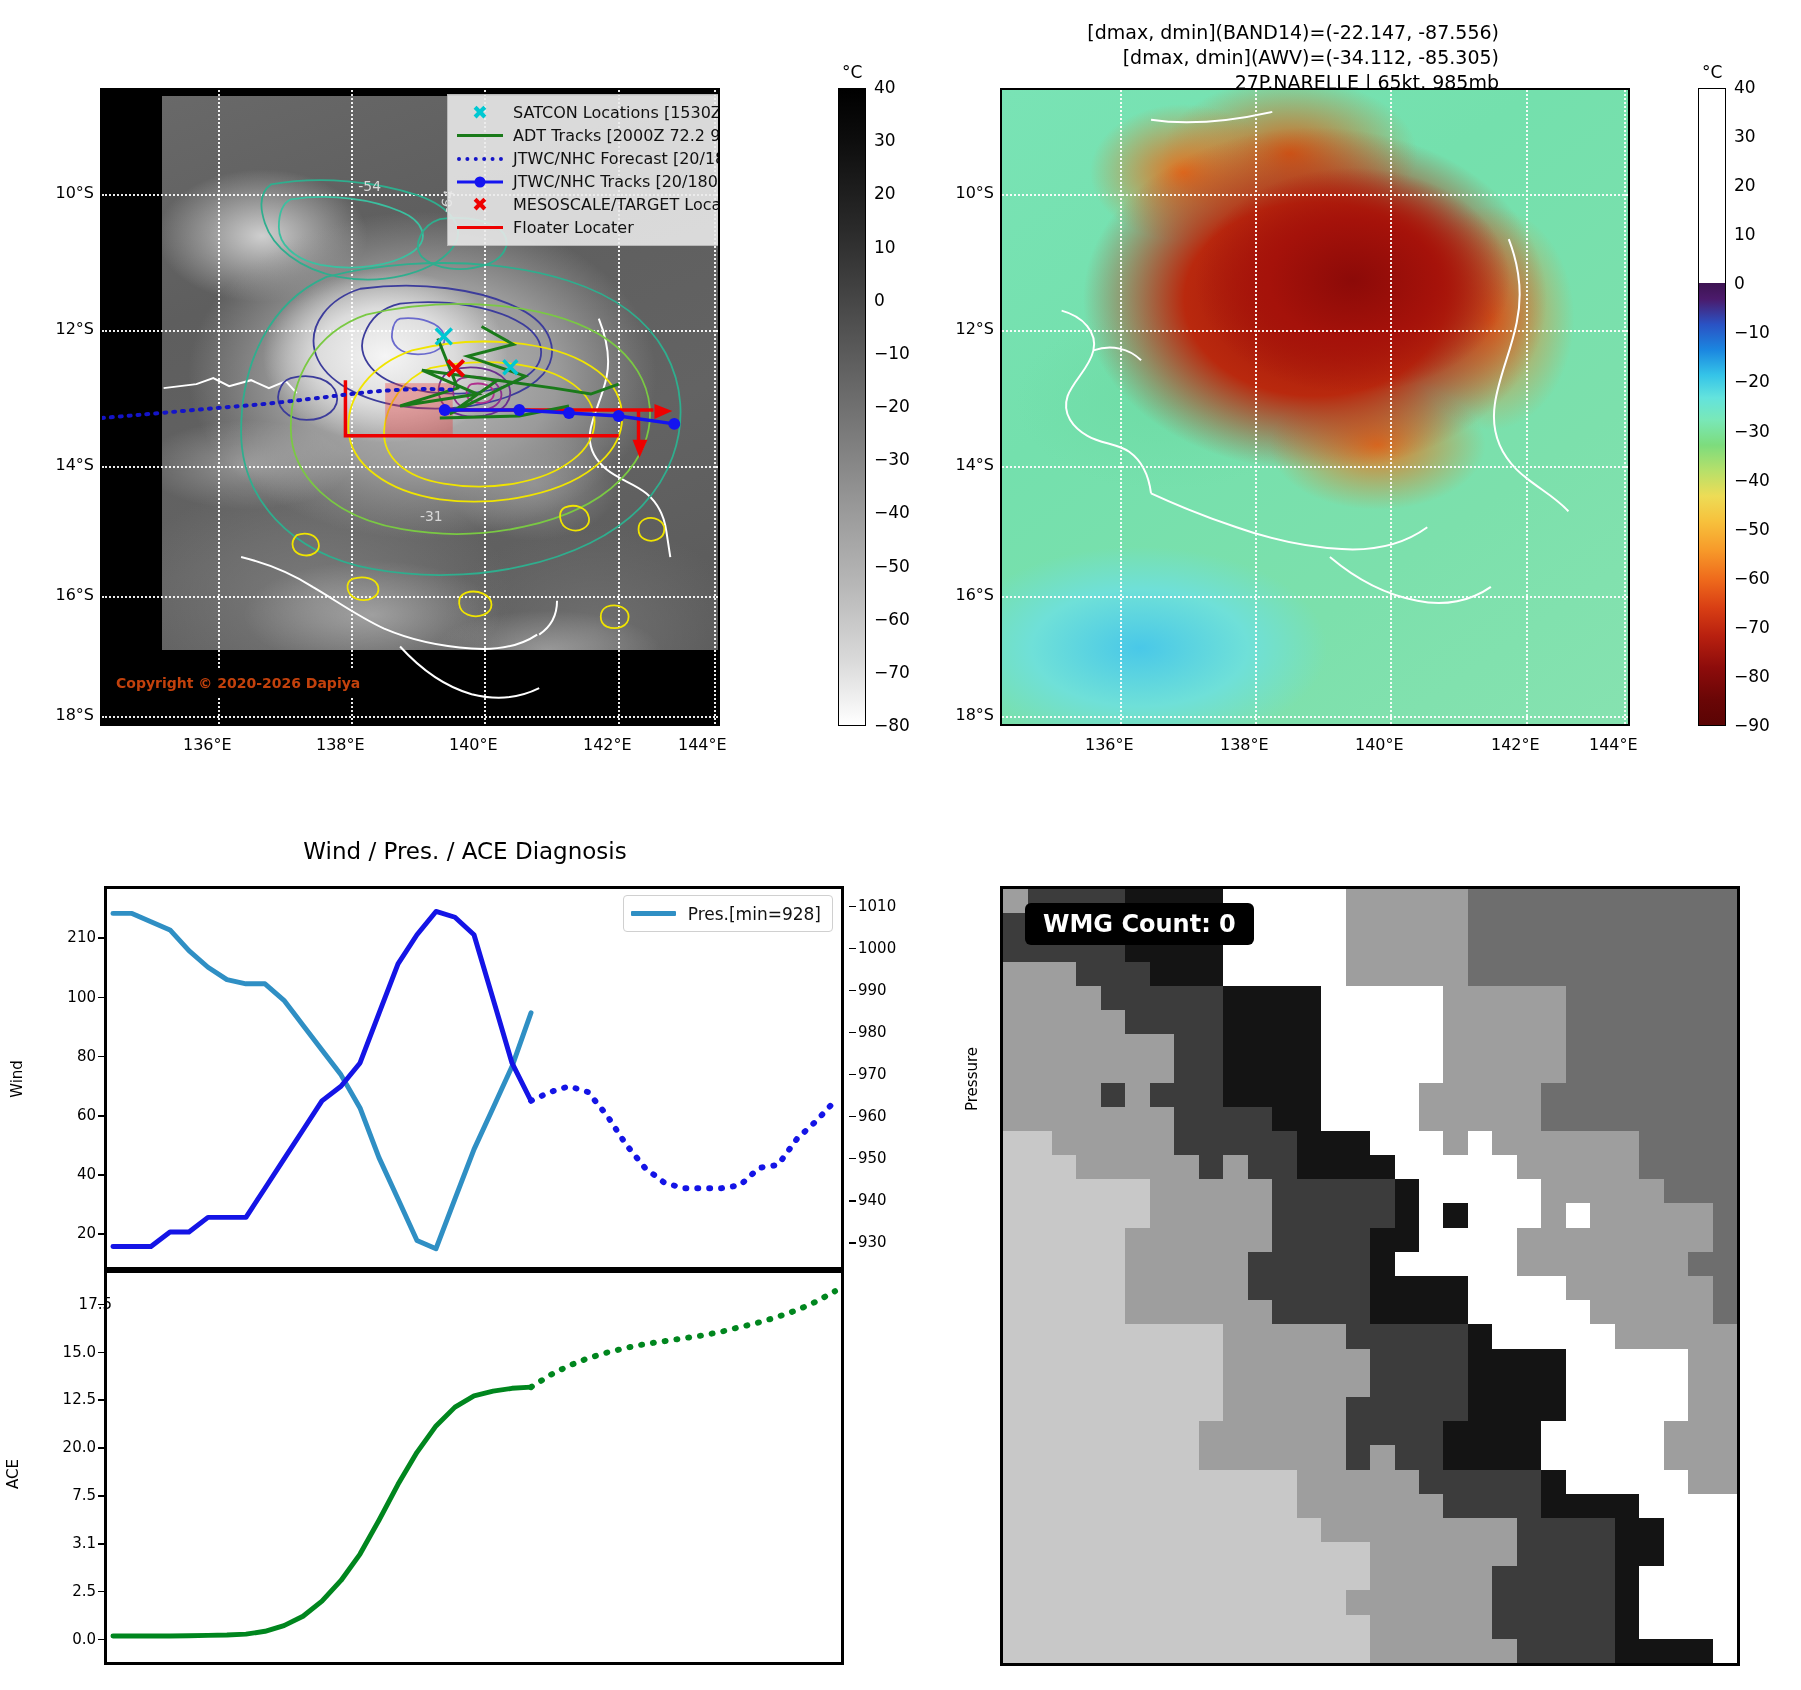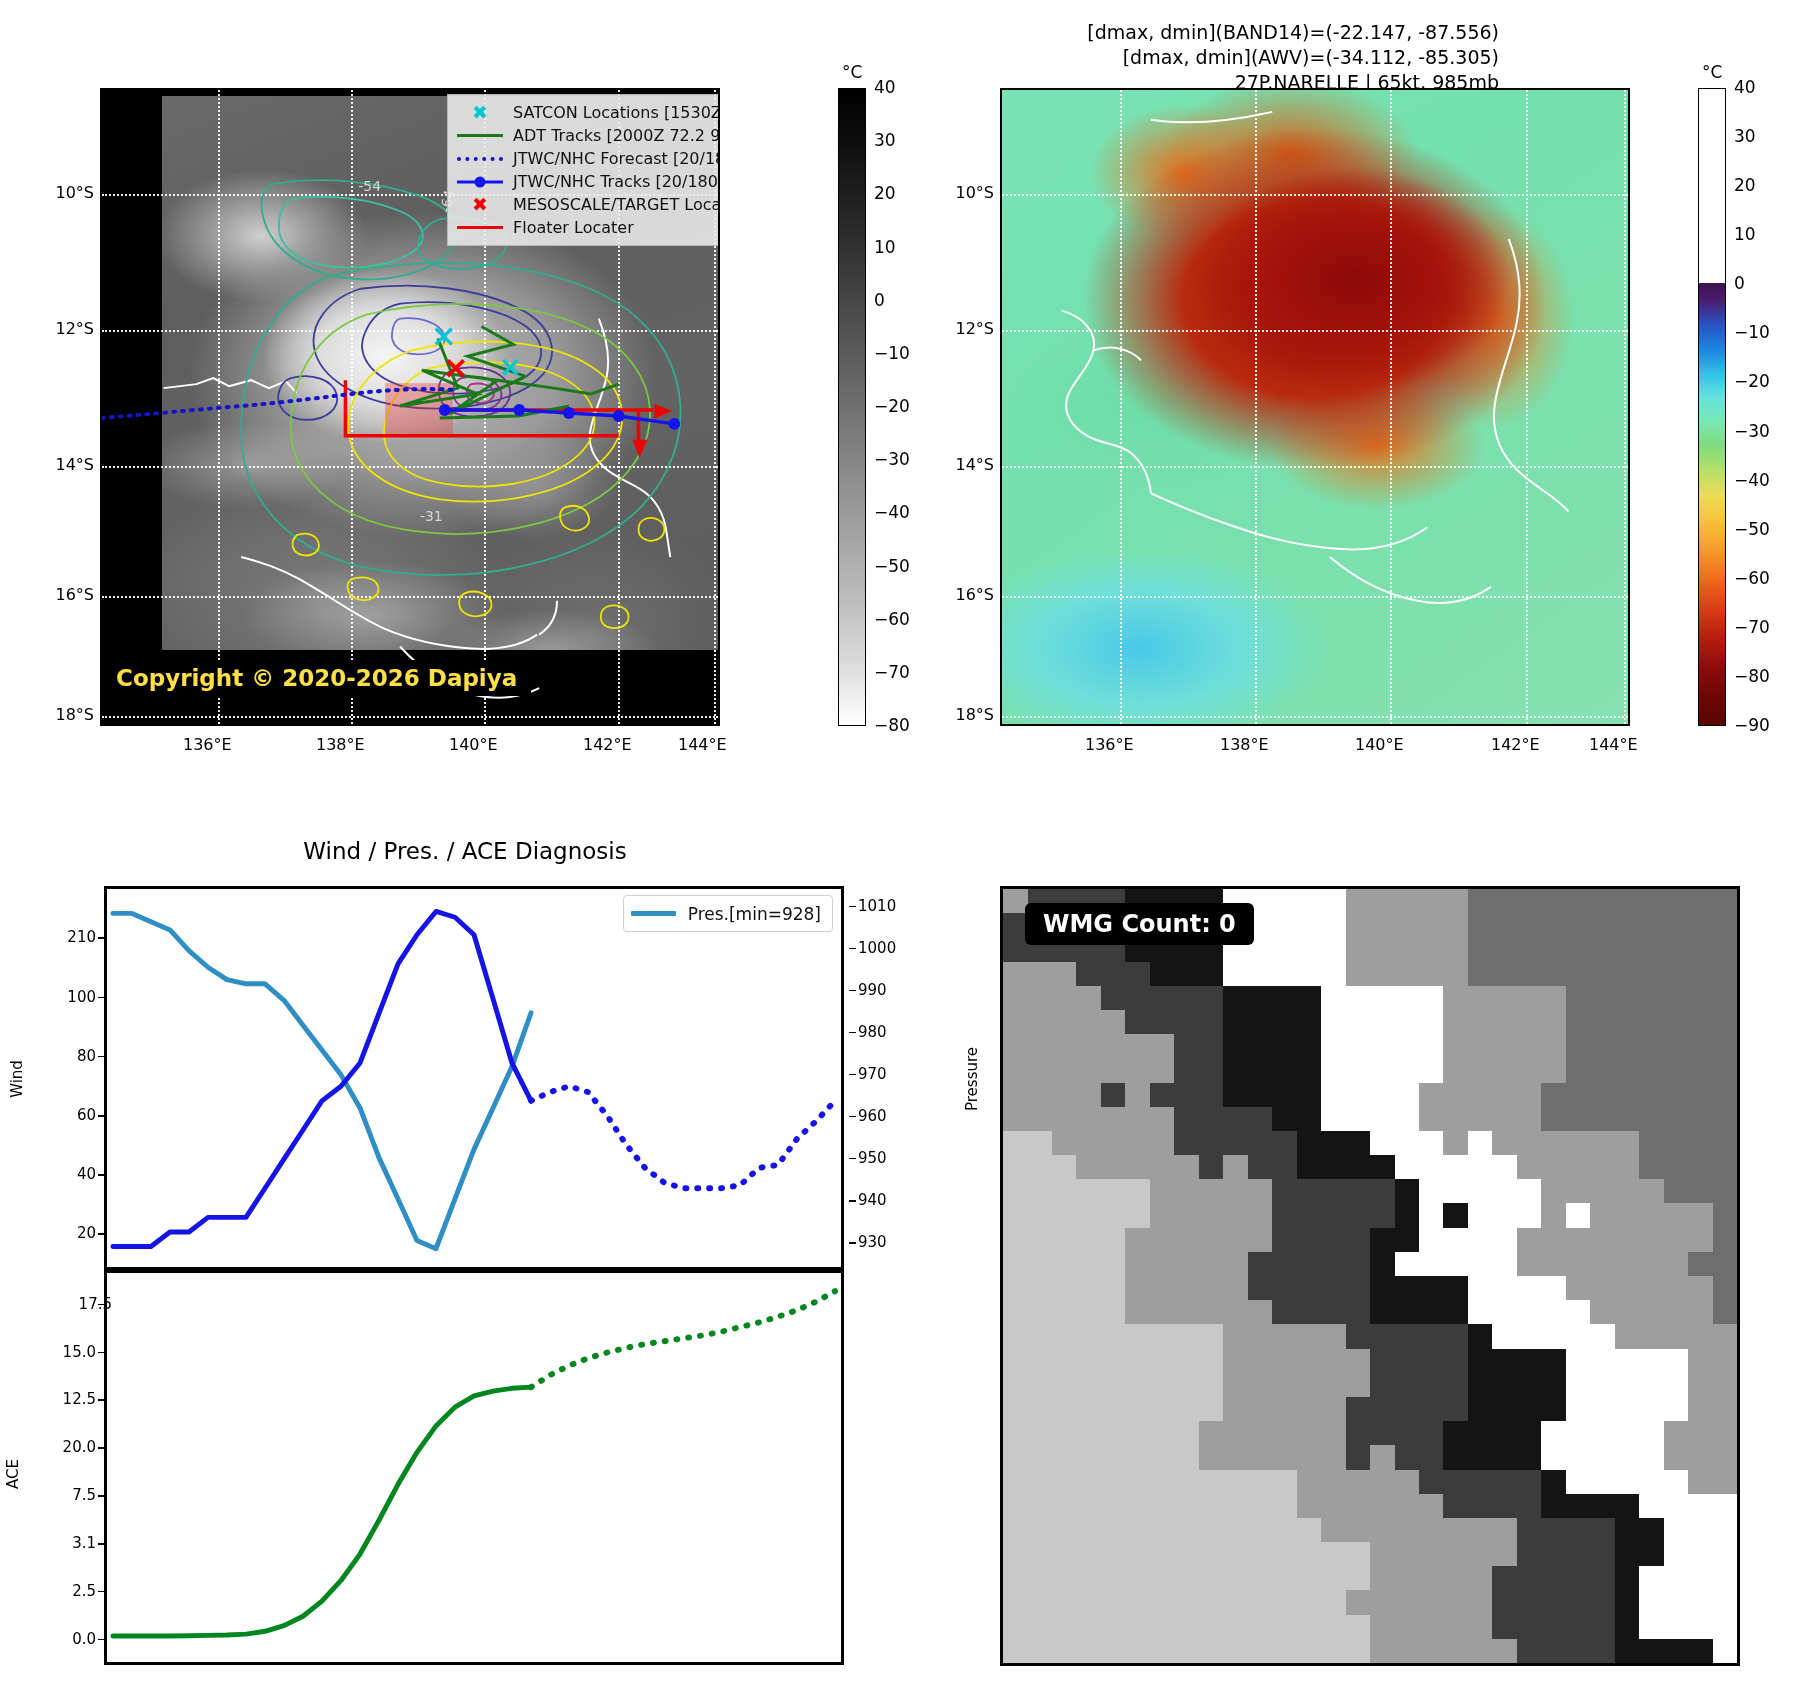--- a/index.html
+++ b/index.html
@@ -72,22 +72,22 @@
   .leg-key { width: 50px; display: flex; align-items: center; justify-content: center; margin-right: 8px; flex: none; }
   .leg-line { width: 46px; height: 3px; }
   .leg-dotline { width: 46px; height: 0; border-top: 4px dotted #1414c8; }
   .leg-x { font-size: 19px; font-weight: bold; line-height: 1; }
   .leg-marker { width: 46px; height: 4px; position: relative; }
   .leg-marker .dot { position: absolute; left: 50%; top: 50%; transform: translate(-50%,-50%);
                      width: 11px; height: 11px; border-radius: 50%; }
 
   #copyright {
     position: absolute; left: 4px; bottom: 28px;
-    background: #000; color: #fde047;
-    font-size: 23px; font-weight: bold;
+    background: #000; color: #c2410c;
+    font-size: 14px; font-weight: bold;
     padding: 5px 14px 5px 10px;
     border-radius: 3px; z-index: 25; white-space: nowrap; text-align: right;
   }
 
   
   .cbar-wrap { position: absolute; }
   .cbar-title { position: absolute; font-size: 17px; color: #000; }
   .cbar-box { position: absolute; border: 1.5px solid #000; }
   .cbar-tick { position: absolute; font-size: 17px; color: #000; white-space: nowrap; }
 

